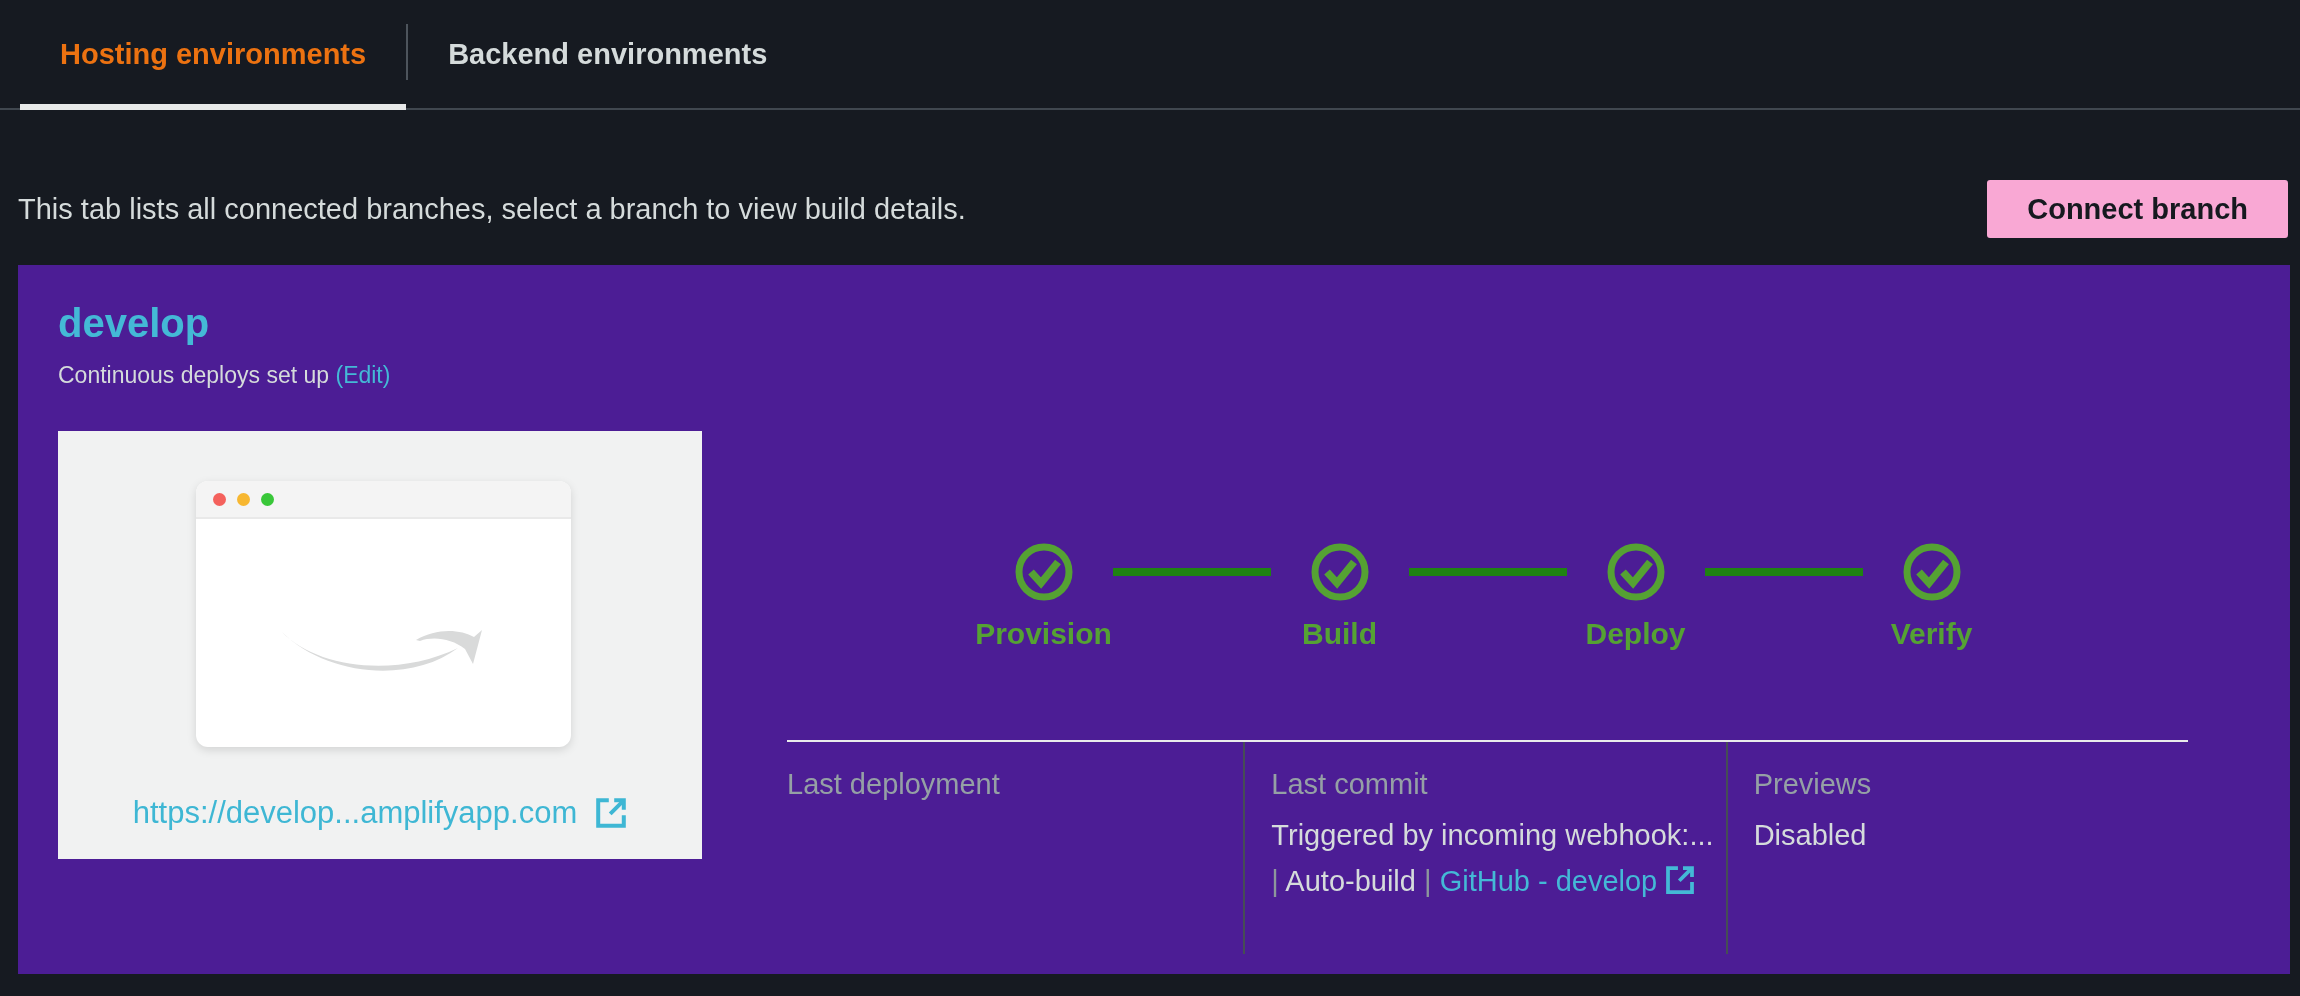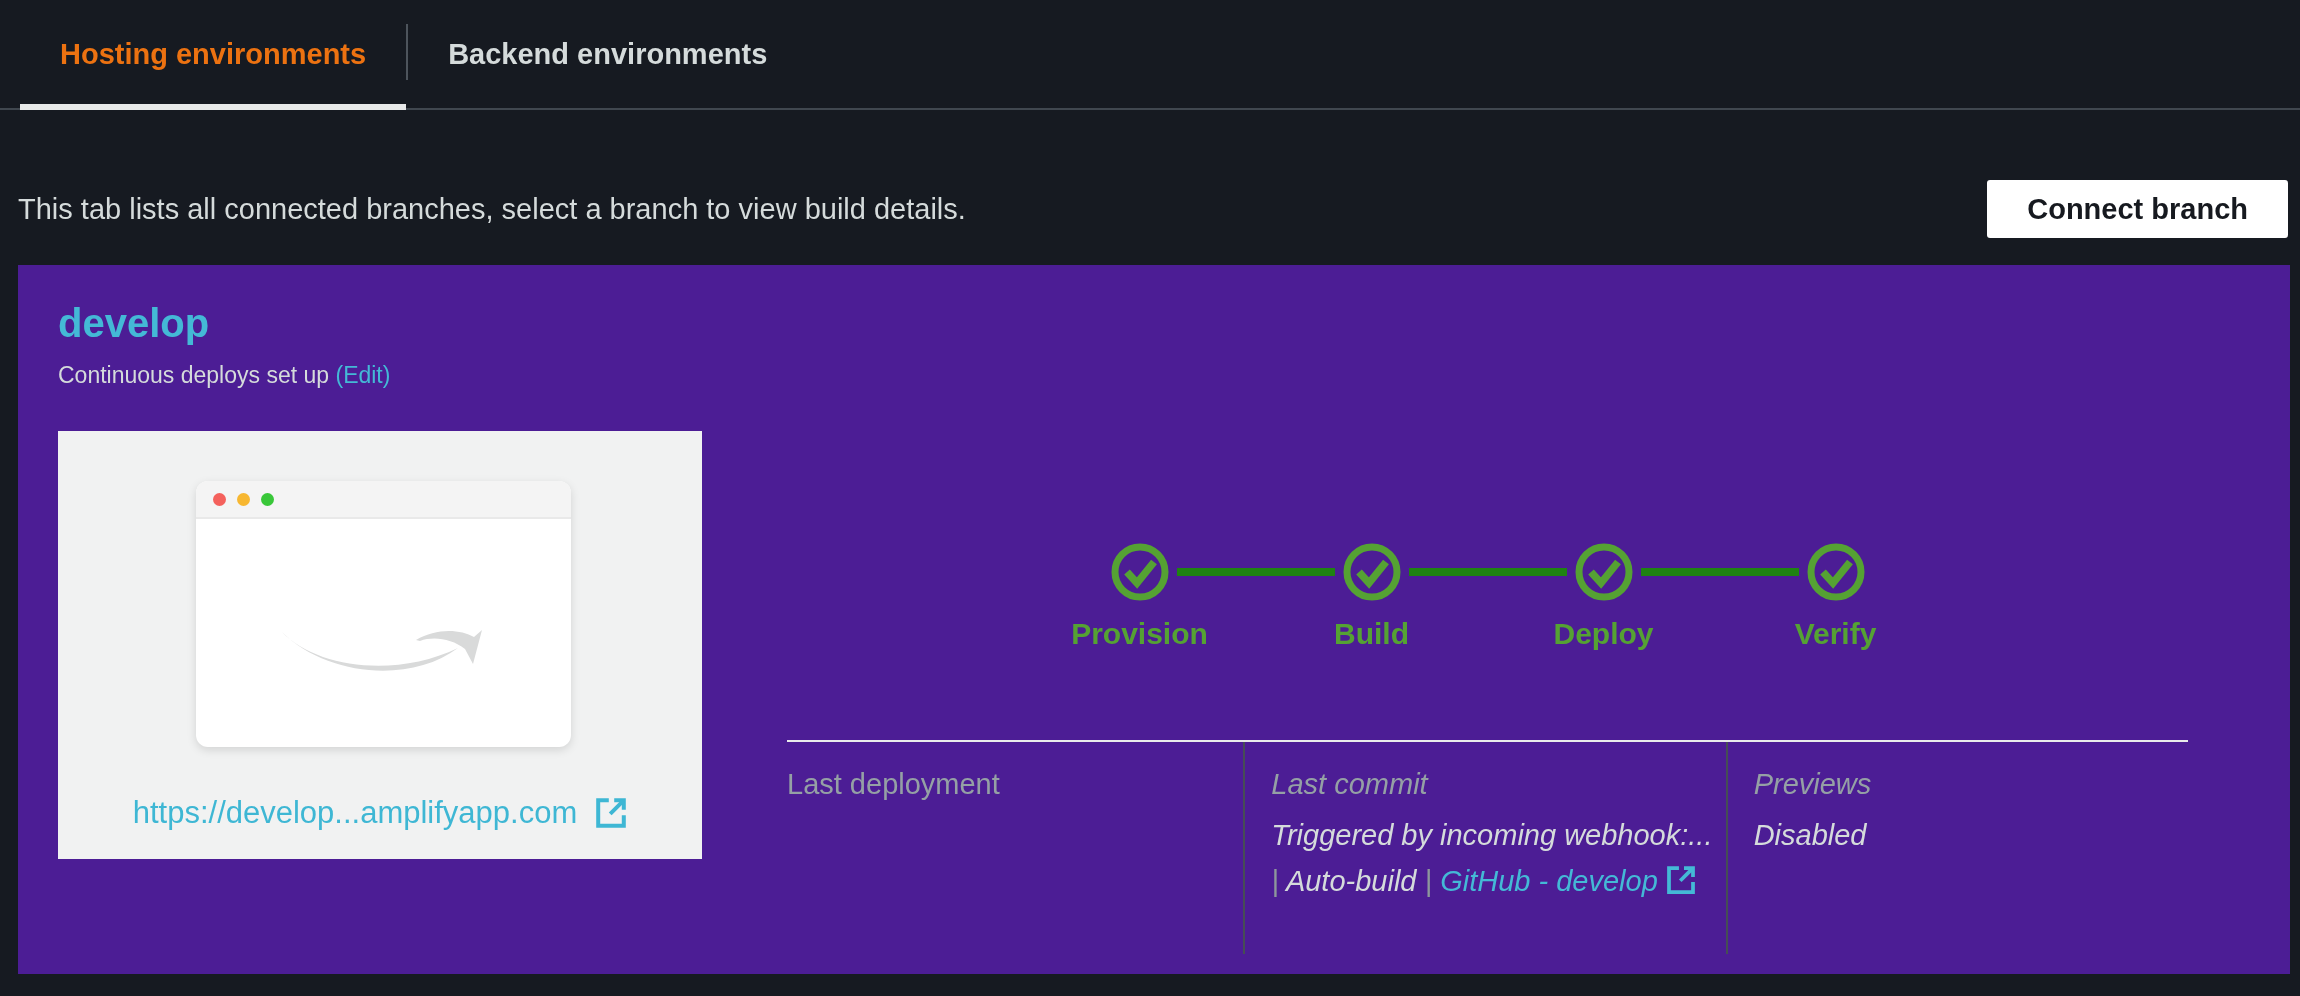--- a/index.html
+++ b/index.html
@@ -32,21 +32,21 @@
 
   
   .toolbar{
     display:flex; justify-content:space-between; align-items:center;
     margin-top:70px; height:58px;
     padding:0 12px 0 18px;
     gap:24px;
   }
   .desc{ font-size:29px; color:#d5dbdb; margin:0; }
   .btn-primary{
-    background:#ffffff; color:#16191f;
+    background:#f9a8d4; color:#16191f;
     border:none; border-radius:3px;
     height:58px; padding:0 40px;
     font-family:inherit; font-size:29px; font-weight:bold;
     cursor:pointer;
   }
 
   
   .card{
     margin:27px 10px 0 18px;
     height:709px;
@@ -83,38 +83,38 @@
     display:flex; justify-content:center; align-items:center; gap:18px;
     color:#3eb7d4; font-size:31px; text-decoration:none; cursor:pointer;
   }
   .thumb-link svg{ width:32px; height:32px; }
 
   
   .detail-col{ flex:1; margin-left:85px; margin-right:100px; }
 
   .pipeline{
     margin-top:110px; height:62px;
-    display:flex; justify-content:center; align-items:flex-start;
+    display:flex; justify-content:center; align-items:flex-start;gap:32px;
   }
   .step{ position:relative; width:62px; height:62px; flex:none; }
   .step svg{ display:block; width:62px; height:62px; }
   .step-label{
     position:absolute; top:76px; left:50%; transform:translateX(-50%);
     white-space:nowrap;
     color:#55a233; font-size:30px; font-weight:bold;
   }
   .connector{ width:158px; height:8px; background:#1f8212; margin:27px 6px 0 6px; flex:none; }
 
   .detail-grid{
     margin-top:137px;
     display:grid; grid-template-columns:457fr 483fr 463fr;
     border-top:2px solid #e9ebeb;
   }
   .dcol{ padding-top:22px; min-height:212px; }
-  .dcol + .dcol{ border-left:2px solid #464d55; padding-left:26px;font-style:italic; }
+  .dcol + .dcol{ border-left:2px solid #464d55; padding-left:26px; }
   .dlabel{ color:#95a0a5; font-size:29px; line-height:40px; }
   .dvalue{ color:#d5dbdb; font-size:29px; line-height:46px; margin-top:8px; }
   .commit{ max-width:450px; }
   .commit .sep{ color:#8d979c; }
   .commit a{ color:#44b9d6; text-decoration:none; cursor:pointer; }
   .commit svg{ width:30px; height:30px; vertical-align:-4px; }
 </style>
 </head>
 <body>
 

